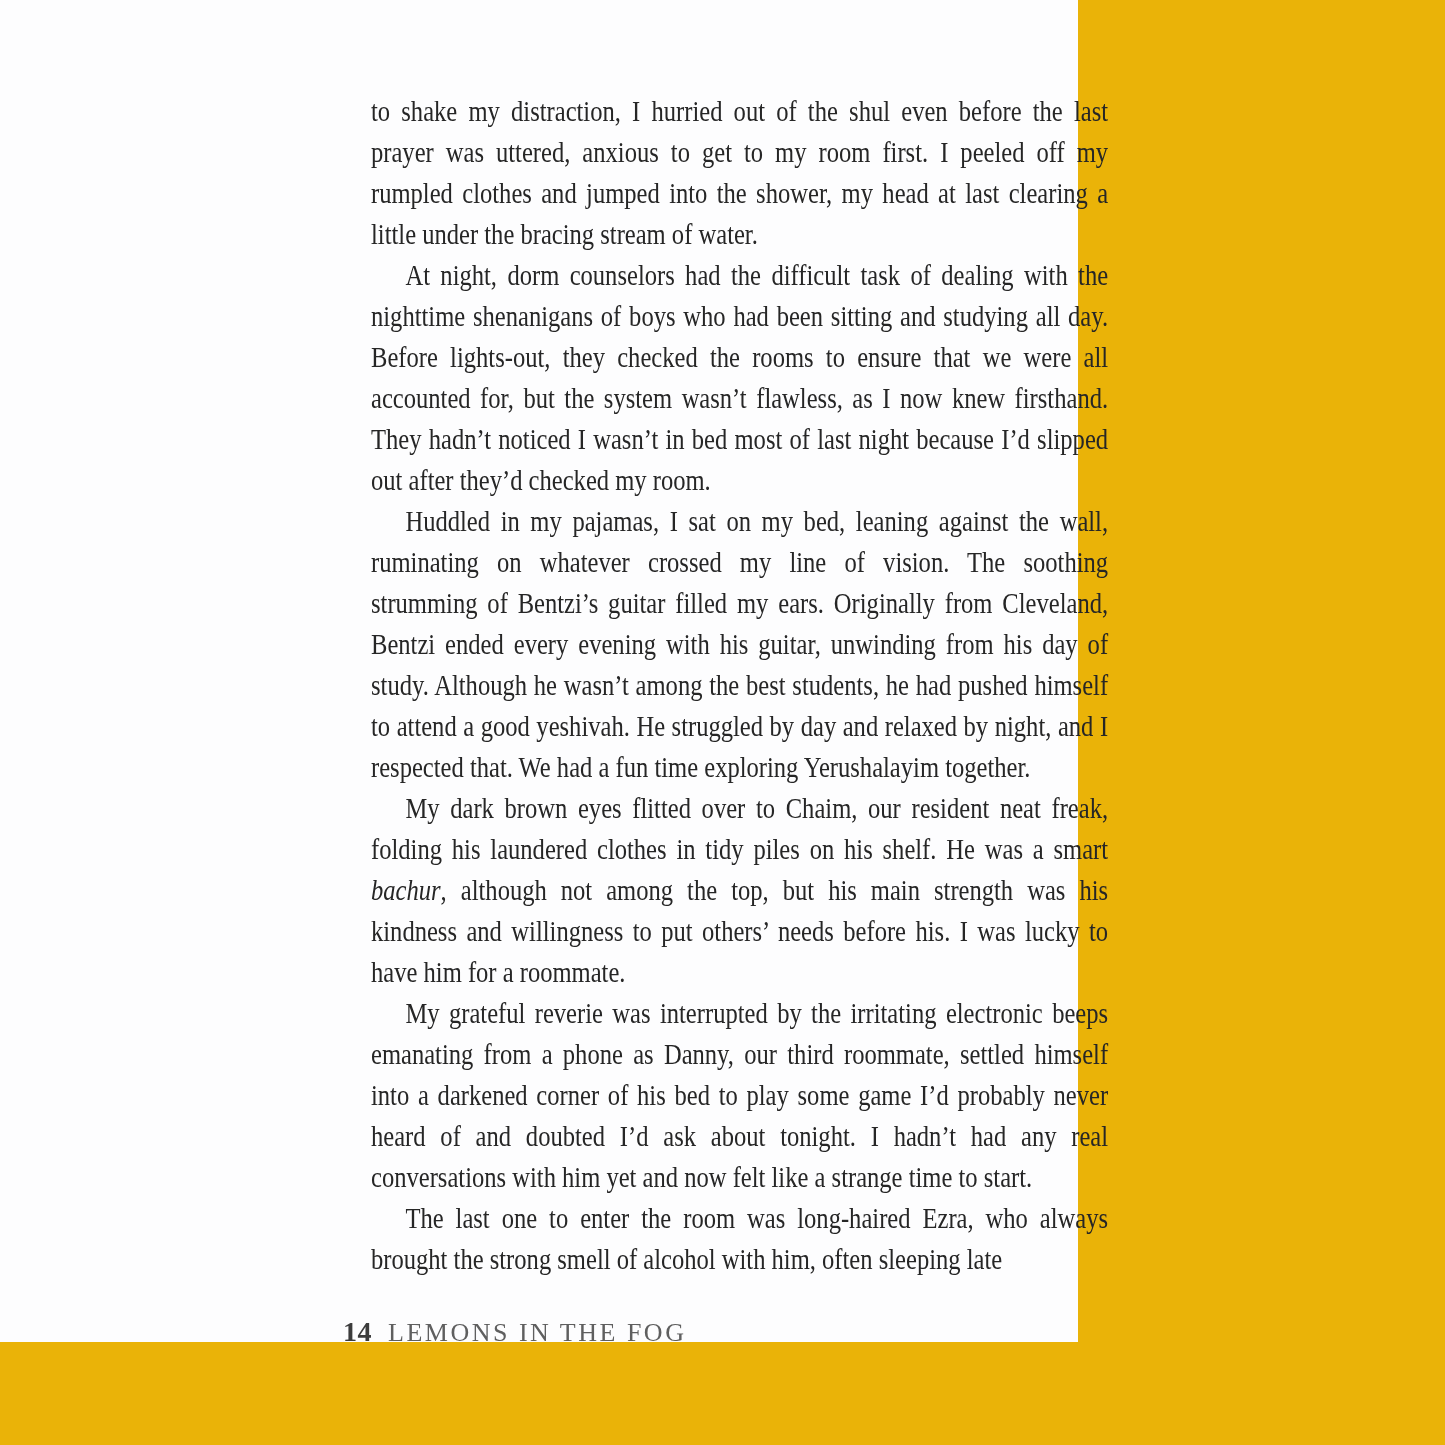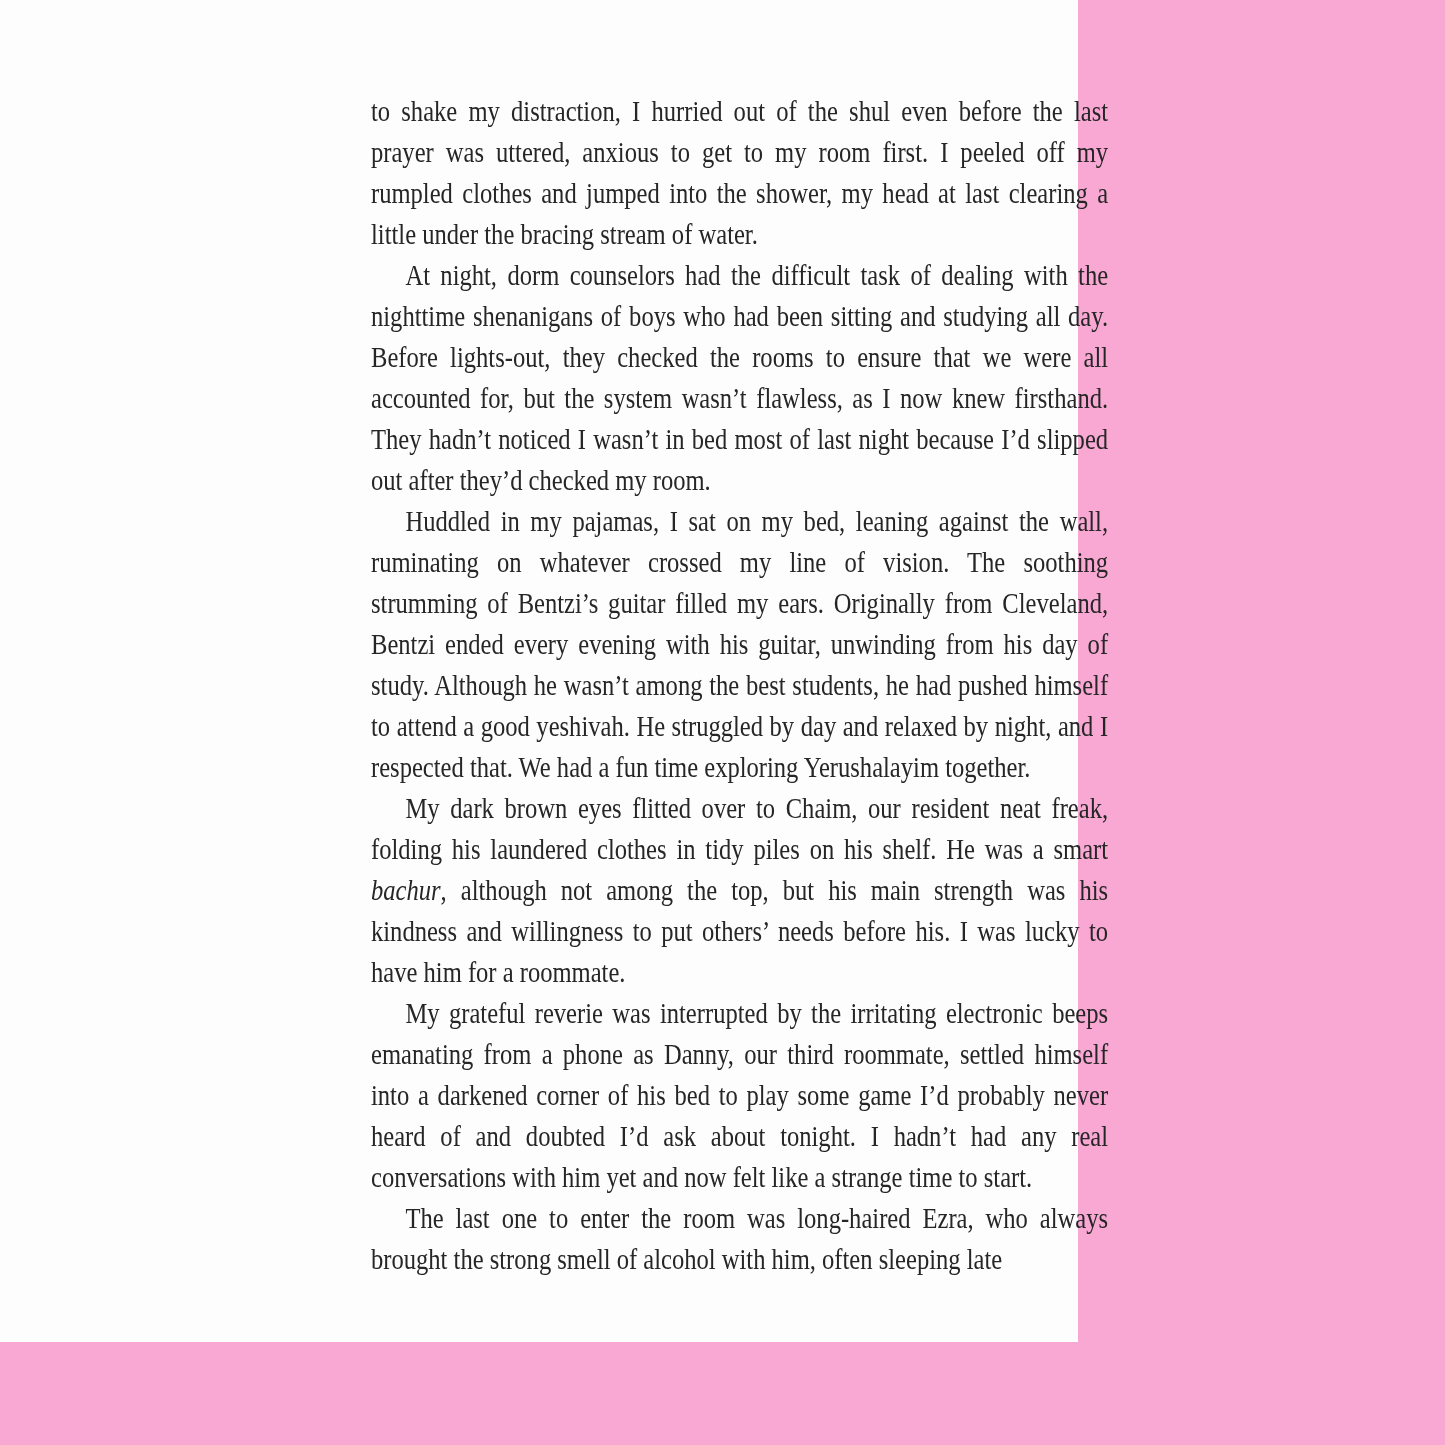--- a/index.html
+++ b/index.html
@@ -4,21 +4,21 @@
 <style>
   html, body {
     margin: 0;
     padding: 0;
     background: #ffffff;
   }
   .canvas {
     position: relative;
     width: 1445px;
     height: 1445px;
-    background: #f9a8d4;
+    background: #eab308;
     overflow: hidden;
     font-family: "Liberation Serif", "DejaVu Serif", serif;
   }
   
   .paper-region {
     position: absolute;
     left: 0;
     top: 0;
     width: 1078px;
     height: 1342px;
@@ -78,14 +78,18 @@
 
   <div class="body-text">
     <p>to shake my distraction, I hurried out of the shul even before the last prayer was uttered, anxious to get to my room first. I peeled off my rumpled clothes and jumped into the shower, my head at last clearing a little under the bracing stream of water.</p>
     <p class="indent">At night, dorm counselors had the difficult task of dealing with the nighttime shenanigans of boys who had been sitting and studying all day. Before lights-out, they checked the rooms to ensure that we were all accounted for, but the system wasn’t flawless, as I now knew firsthand. They hadn’t noticed I wasn’t in bed most of last night because I’d slipped out after they’d checked my room.</p>
     <p class="indent">Huddled in my pajamas, I sat on my bed, leaning against the wall, ruminating on whatever crossed my line of vision. The soothing strumming of Bentzi’s guitar filled my ears. Originally from Cleveland, Bentzi ended every evening with his guitar, unwinding from his day of study. Although he wasn’t among the best students, he had pushed himself to attend a good yeshivah. He struggled by day and relaxed by night, and I respected that. We had a fun time exploring Yerushalayim together.</p>
     <p class="indent"><span>My dark brown eyes flitted over to Chaim, our resident neat freak, folding his laundered clothes in tidy piles on his shelf. He was a smart </span><em>bachur</em><span>, although not among the top, but his main strength was his kindness and willingness to put others’ needs before his. I was lucky to have him for a roommate.</span></p>
     <p class="indent">My grateful reverie was interrupted by the irritating electronic beeps emanating from a phone as Danny, our third roommate, settled himself into a darkened corner of his bed to play some game I’d probably never heard of and doubted I’d ask about tonight. I hadn’t had any real conversations with him yet and now felt like a strange time to start.</p>
     <p class="indent">The last one to enter the room was long-haired Ezra, who always brought the strong smell of alcohol with him, often sleeping late</p>
   </div>
 
+  <div class="page-footer">
+    <span class="page-number">14</span>
+    <span class="running-title">LEMONS IN THE FOG</span>
+  </div>
 
 </div>
 
 </body></html>

